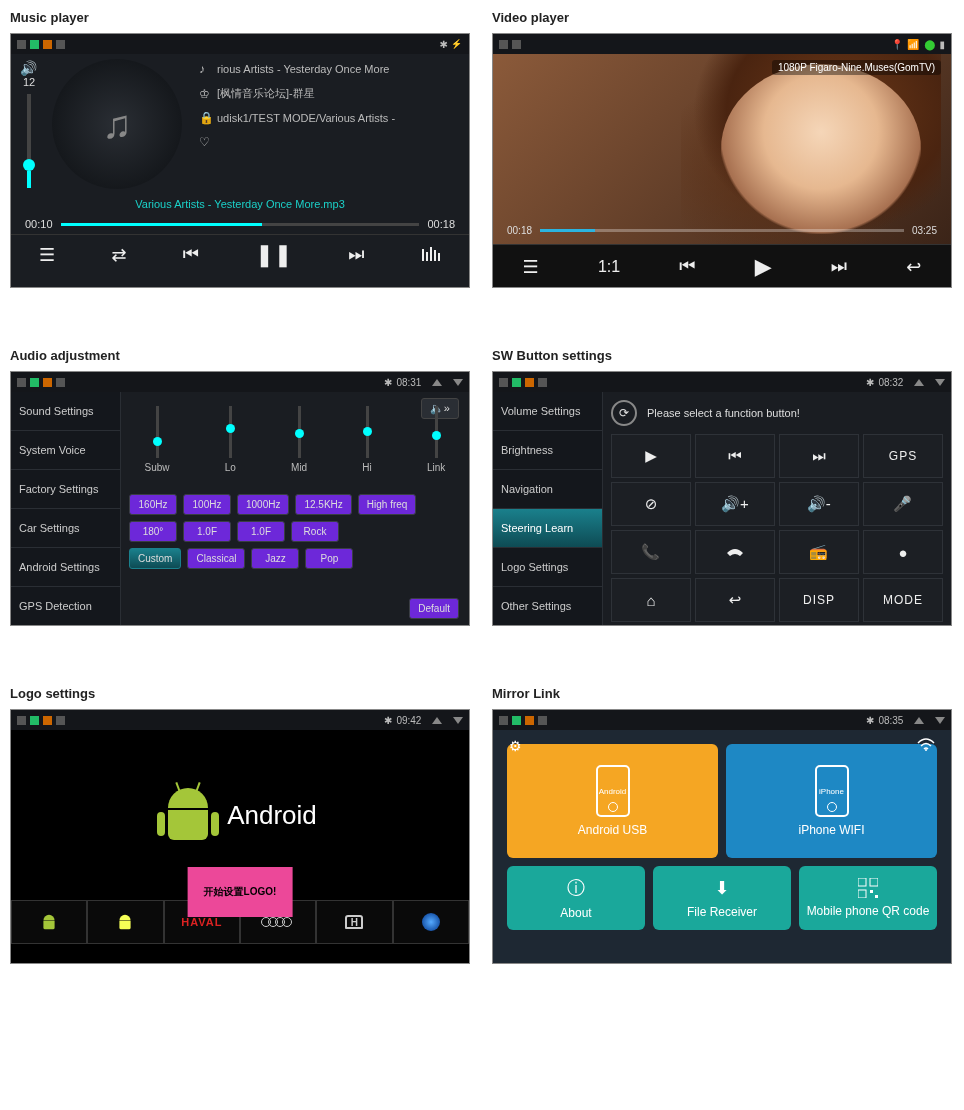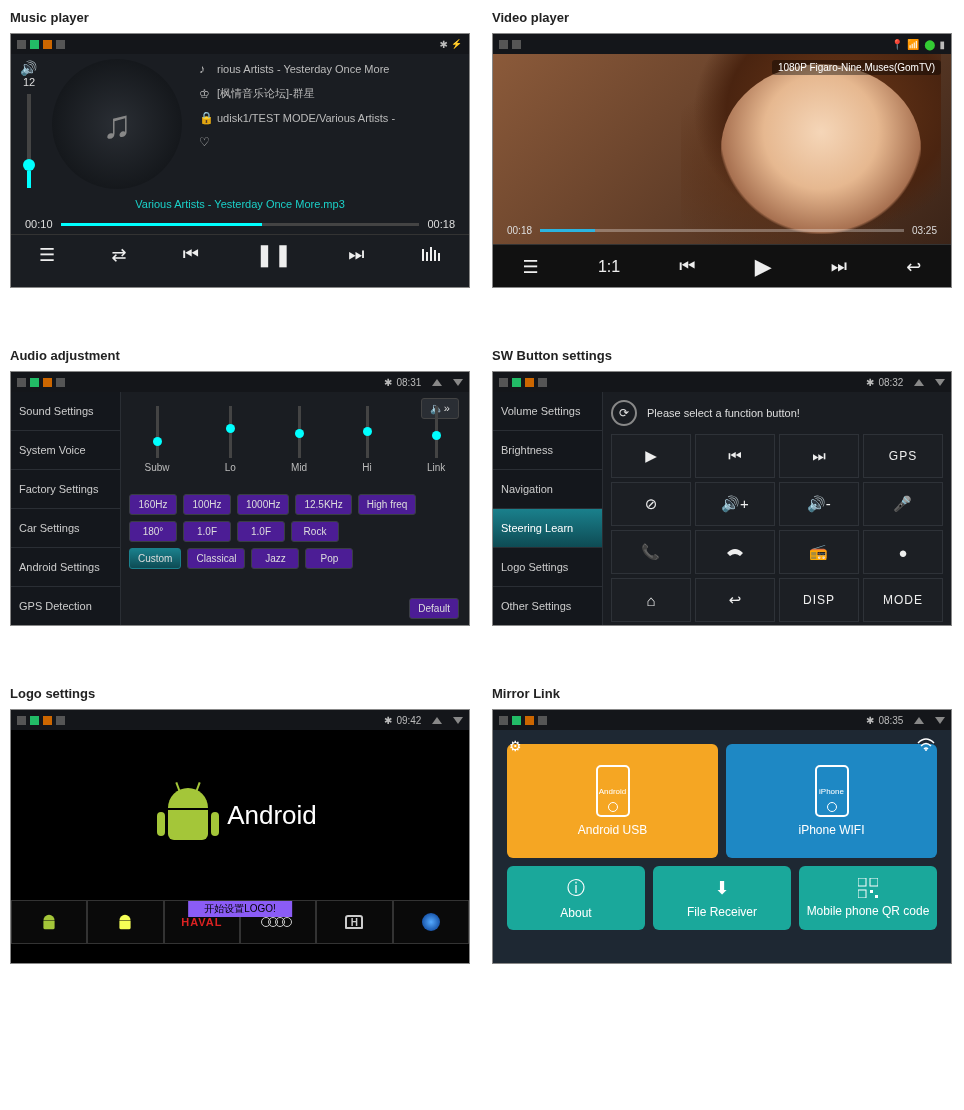--- a/index.html
+++ b/index.html
@@ -74,21 +74,21 @@
   .sidebar .item { height:39px; display:flex; align-items:center; padding:0 8px;
                    font-size:11px; color:#ccc; border-bottom:1px solid #2a2e34; cursor:pointer;}
   .sidebar .item.active { background:linear-gradient(#1a808c,#0e4b54); color:#fff;}
   .panel { flex:1; padding:8px; position:relative; }
   .eqrow { display:flex; justify-content:space-around; height:84px; margin-bottom:4px; margin-top:6px;gap:24px;}
   .eqcol { display:flex; flex-direction:column; align-items:center; gap:4px;}
   .eqcol .track { width:3px; height:52px; background:#444; position:relative;}
   .eqcol .track .thumb{position:absolute;left:-3px;width:9px;height:9px;border-radius:50%;background:#0ff;}
   .eqcol .lbl { font-size:10px; color:#bbb;}
   .chiprow { display:flex; gap:6px; margin-bottom:6px; flex-wrap:wrap;}
-  .chip { background:#4c1d95; border:1px solid #3a3e44; border-radius:3px;
+  .chip { background:#6d28d9; border:1px solid #3a3e44; border-radius:3px;
           font-size:10px; color:#ddd; padding:4px 8px; min-width:48px; text-align:center; cursor:pointer;}
   .chip.active { background:linear-gradient(#1a808c,#0e4b54); border-color:#1a808c;}
   .vol-btn { position:absolute; top:6px; right:10px; background:#2a2e34; border:1px solid #444;
              border-radius:3px; padding:3px 8px; font-size:11px;}
   .default-btn { position:absolute; bottom:8px; right:10px; }
 
   
   .sw-top { display:flex; align-items:center; gap:10px; margin-bottom:8px;}
   .sw-top .cycle{ width:26px;height:26px;border:2px solid #888;border-radius:50%;display:flex;
                   align-items:center;justify-content:center;font-size:12px;}
@@ -111,21 +111,21 @@
   .logo-strip .cell{flex:1;border:1px solid #333;display:flex;align-items:center;justify-content:center;
                     font-size:16px;color:#ccc;cursor:pointer;}
   .mini-droid{transform:scale(.28);transform-origin:center;}
   .haval{color:#d22;font-weight:bold;font-size:11px;letter-spacing:1px;}
   .rings{display:flex;gap:-4px;}
   .ring{width:10px;height:10px;border:1px solid #ccc;border-radius:50%;margin-left:-3px;}
   .honda{width:18px;height:14px;border:2px solid #ccc;border-radius:3px 3px 1px 1px;
          display:flex;align-items:center;justify-content:center;font-size:10px;font-weight:bold;}
   .globe{width:18px;height:18px;border-radius:50%;background:radial-gradient(circle,#5af,#038);}
   .loading-bar{position:absolute;bottom:46px;left:50%;transform:translateX(-50%);
-               background:#8b5cf6;color:#000;font-size:10px;padding:1px 16px;}
+               background:#ec4899;color:#000;font-size:10px;padding:18px 16px;font-weight:bold;}
 
   
   .mirror-body{ padding:14px; display:grid; grid-template-columns:1fr 1fr; grid-template-rows: 1.6fr .9fr; gap:8px; height:214px;}
   .tile{ border-radius:6px; display:flex; flex-direction:column; align-items:center; justify-content:center;
          gap:6px; color:#fff; font-size:12px; cursor:pointer;}
   .tile.big1{ background:#f5a623;}
   .tile.big2{ background:#1e88c4;}
   .tile .phone{ width:34px;height:52px;border:2px solid #fff;border-radius:5px;position:relative;}
   .tile .phone::after{content:'';position:absolute;bottom:3px;left:50%;transform:translateX(-50%);
                       width:8px;height:8px;border:1px solid #fff;border-radius:50%;}

